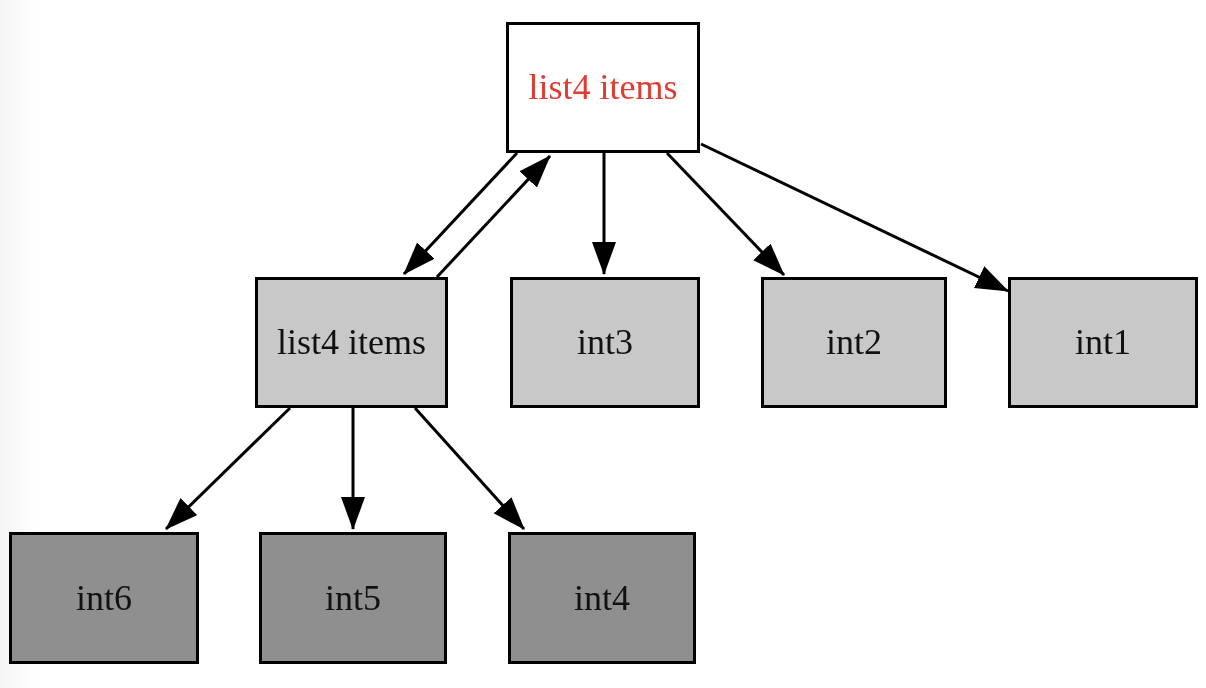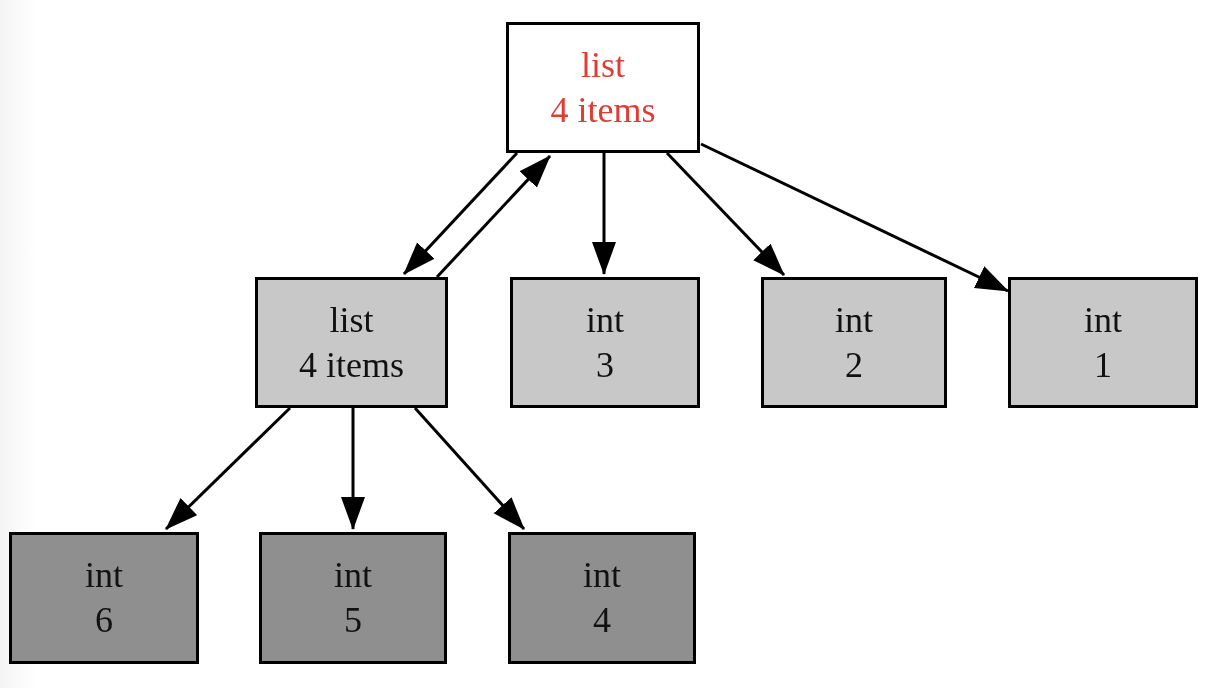--- a/index.html
+++ b/index.html
@@ -32,21 +32,21 @@
   .edge {
     fill: none;
     stroke: #000000;
     stroke-width: 3;
   }
   .node {
     position: absolute;
     box-sizing: border-box;
     border: 3px solid #000000;
     display: flex;
-    flex-direction: column;
+    flex-direction: row;
     align-items: center;
     justify-content: center;
     font-family: "Liberation Serif", "DejaVu Serif", serif;
     font-size: 36px;
     line-height: 45px;
     text-align: center;
     user-select: none;
   }
   .node span {
     display: block;

